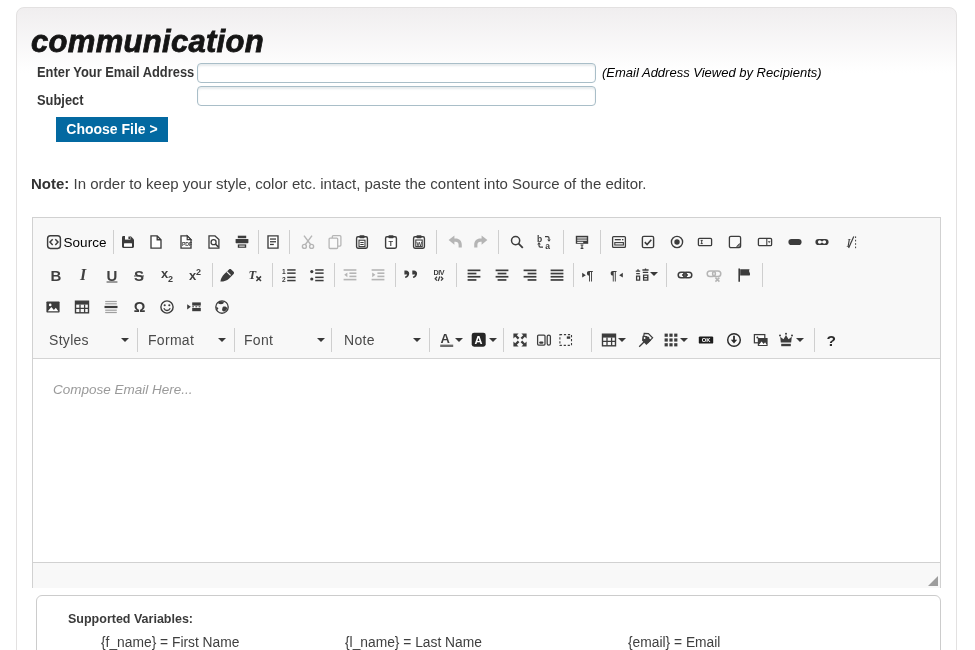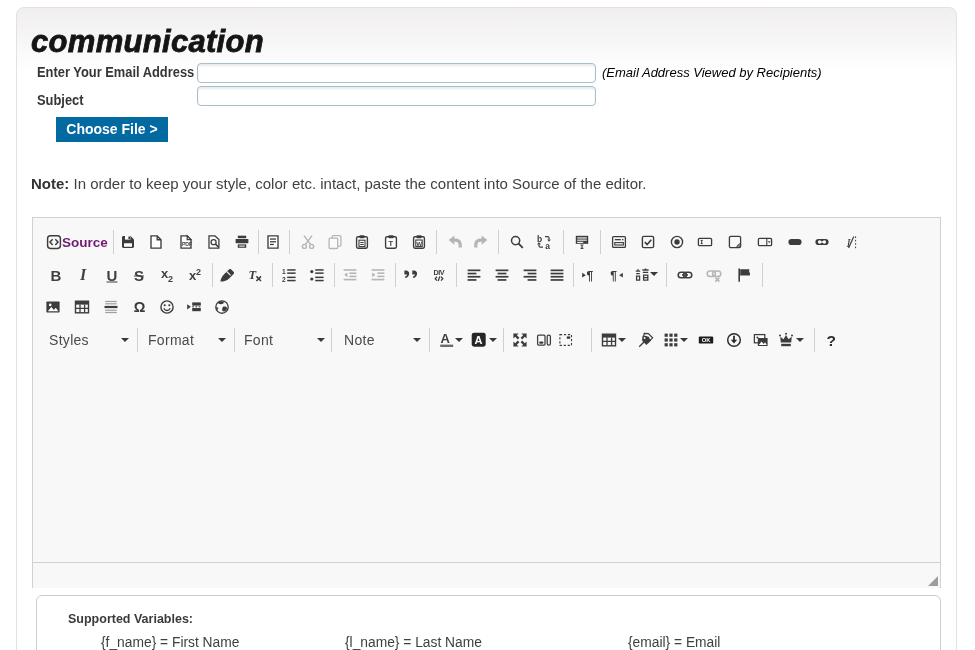--- a/index.html
+++ b/index.html
@@ -56,21 +56,21 @@
 <div class="note">
 <div><b>Note:</b> In order to keep your style, color etc. intact, paste the content into Source of the editor.</div>
 </div>
 <div class="editor">
 <div class="ab" style="left:13px;top:15.5px;">
       <svg width="16" height="16" viewBox="0 0 16 16">
         <rect x="1.6" y="1.8" width="12.8" height="12.6" rx="2.8" fill="none" stroke="#3c3c3c" stroke-width="1.45"></rect>
         <path d="M6.7 5.3 4 8.1l2.7 2.8M9.3 5.3 12 8.1l-2.7 2.8" fill="none" stroke="#3c3c3c" stroke-width="1.5"></path>
       </svg>
     </div>
-<div class="tb" style="left:52px;top:23.5px;font-size:13.5px;color:#701a75;font-weight:bold;">Source</div>
+<div class="tb" style="left:52px;top:23.5px;font-size:13.5px;color:#000000;font-weight:normal;">Source</div>
 <div class="vsep" style="left:80px;top:11.5px;"></div>
 <div class="ab" style="left:87px;top:15.5px;">
       <svg width="16" height="16" viewBox="0 0 16 16">
         <path d="M2 3.4c0-.8.6-1.4 1.4-1.4h7.2L14 5.4v7.2c0 .8-.6 1.4-1.4 1.4H3.4c-.8 0-1.4-.6-1.4-1.4z" fill="#3c3c3c"></path>
         <rect x="5" y="2" width="5.4" height="3.6" fill="#fff"></rect>
         <rect x="8.4" y="2.5" width="1.7" height="2.6" fill="#3c3c3c"></rect>
         <rect x="4" y="9.2" width="8" height="3.6" rx="0.5" fill="#fff"></rect>
       </svg>
     </div>
 <div class="ab" style="left:115px;top:15.5px;">
@@ -565,20 +565,23 @@
         <rect x="3.2" y="11.8" width="9.6" height="2.4" fill="#3c3c3c"></rect>
       </svg>
     </div>
 <div class="caret" style="position:absolute;left:763px;top:119.5px;"></div>
 <div class="vsep" style="left:781px;top:110px;"></div>
 <div class="ab" style="left:790px;top:114px;">
       <svg width="16" height="16" viewBox="0 0 16 16">
         <text x="3.4" y="13.6" font-size="15.5" font-weight="bold" font-family="Liberation Sans" fill="#2b2b2b">?</text>
       </svg>
     </div>
+<div class="content">
+      <span class="ph">Compose Email Here...</span>
+    </div>
 <div class="bbar">
       <svg width="10" height="10" style="position:absolute;right:2px;bottom:2px;">
         <path d="M10 0L10 10L0 10Z" fill="#9d9d9d"></path>
       </svg>
     </div>
 </div>
 <div class="vars">
 <div class="vt">Supported Variables:</div>
 <span class="vv" style="left:18px;margin-left:46px;">{f_name} = First Name</span>
 <span class="vv" style="left:308px;">{l_name} = Last Name</span>

